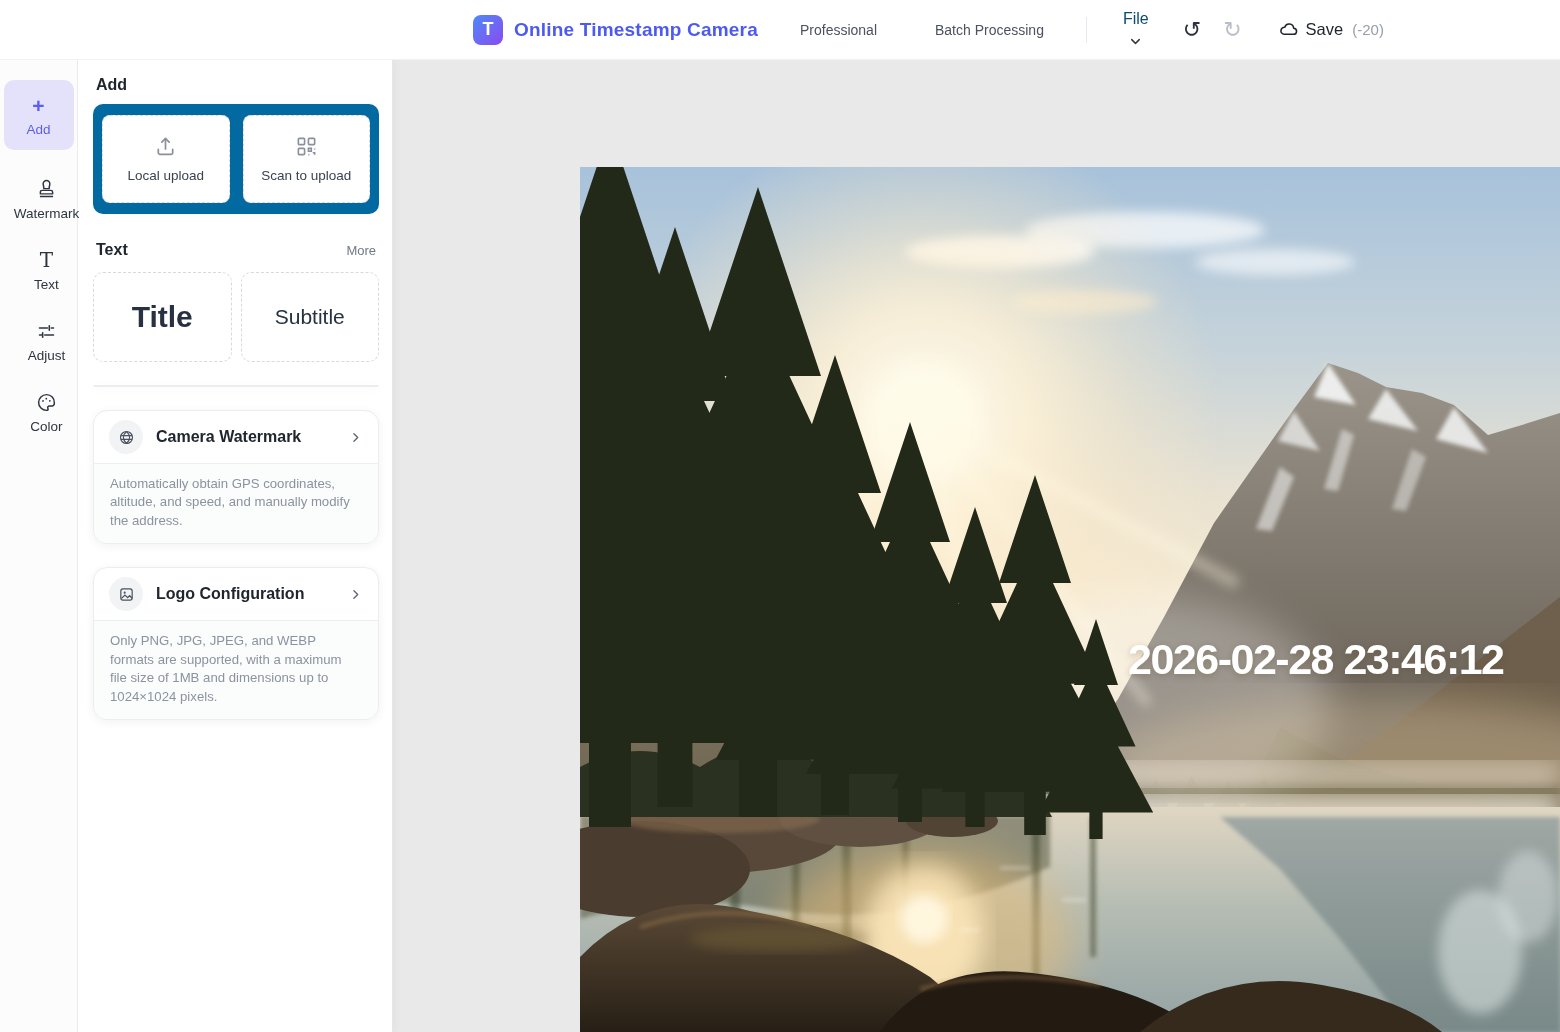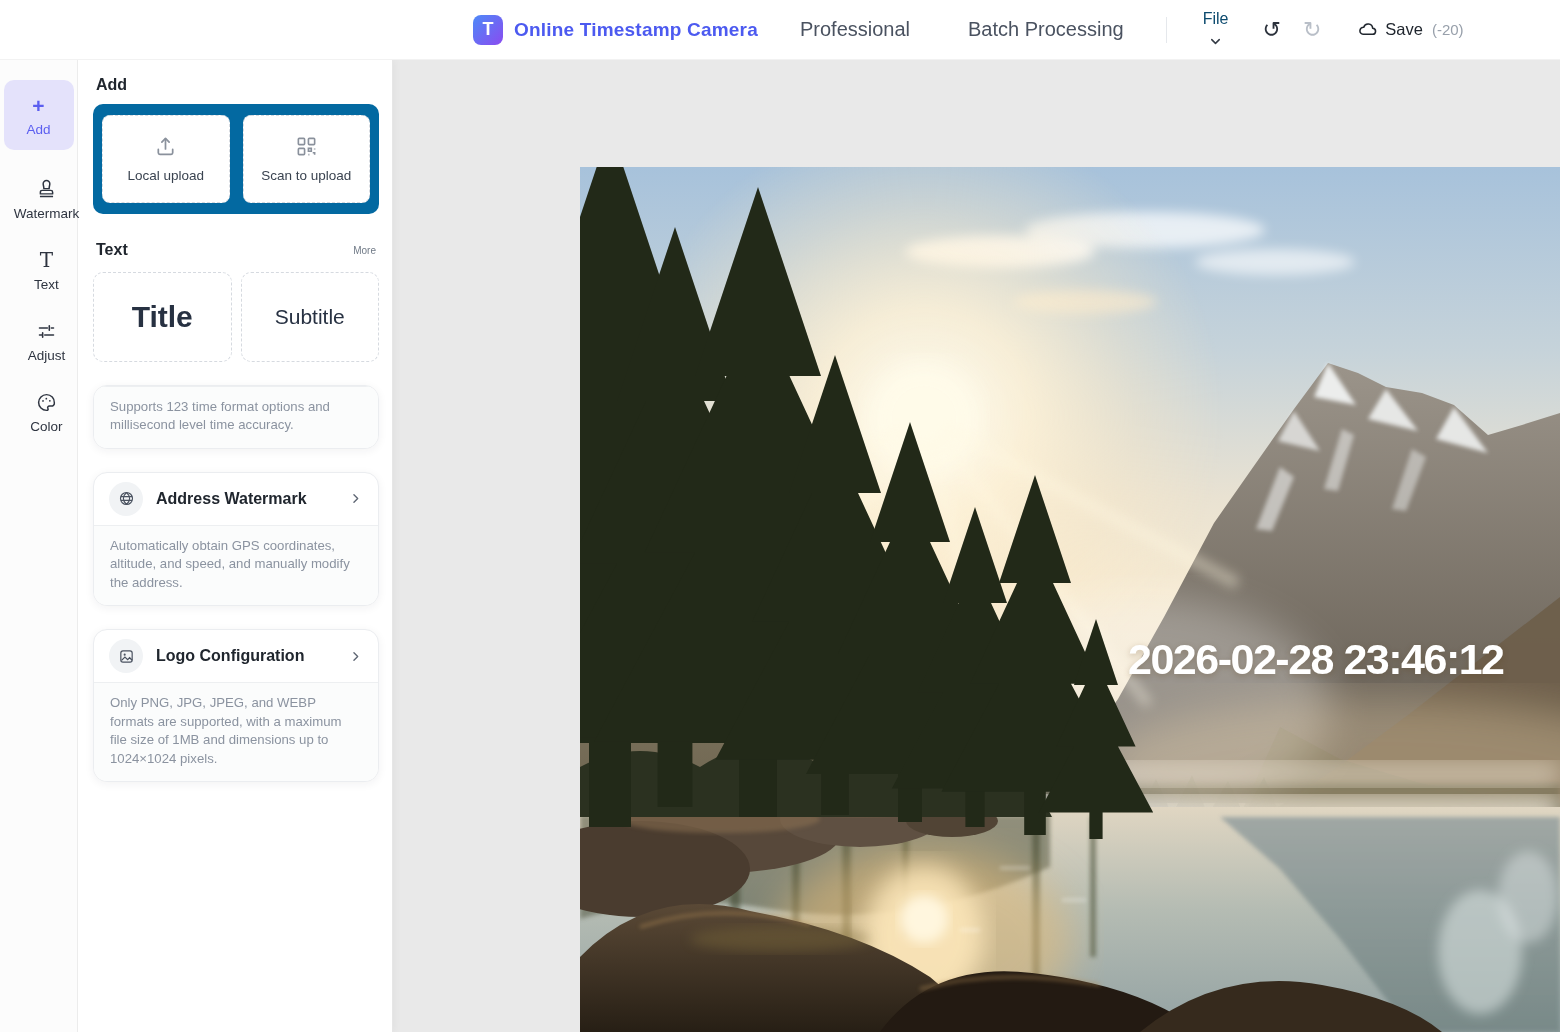--- a/index.html
+++ b/index.html
@@ -18,21 +18,21 @@
   }
   .brand { display:flex; align-items:center; gap:11px; margin-left:473px; }
   .logo {
     width:30px; height:30px; border-radius:8px;
     background:linear-gradient(135deg,#4d8af8 0%,#8a4bf0 100%);
     color:#fff; font-weight:bold; font-size:18px;
     display:flex; align-items:center; justify-content:center;
   }
   .app-title { font-size:19px; font-weight:bold; color:#4c5af0; letter-spacing:.2px; }
   .nav { display:flex; gap:58px; margin-left:42px; }
-  .nav-item { font-size:20px; color:#4a5260; cursor:pointer; }
+  .nav-item { font-size:14px; color:#4a5260; cursor:pointer; }
   .hdr-divider { width:1px; height:26px; background:#e5e8ec; margin-left:42px; }
   .file-menu { display:flex; align-items:center; gap:6px; margin-left:36px; font-size:16px; color:#0c4a6e; cursor:pointer;flex-direction:column; }
   .file-menu svg { width:13px; height:13px; color:#333a44; }
   .hist-btn { font-size:22px; line-height:1; cursor:pointer; }
   .undo { color:#2c323c; margin-left:34px; }
   .redo { color:#b9bfc8; margin-left:22px; }
   .save-group { display:flex; align-items:center; gap:7px; margin-left:36px; cursor:pointer; }
   .save-group svg { width:21px; height:21px; }
   .save-label { font-size:16.5px; color:#20262e; }
   .save-credits { font-size:15px; color:#98a0ab; margin-left:2px; }
@@ -69,21 +69,21 @@
     background:#0369a1; border-radius:10px; padding:11px 9px; display:flex; gap:13px;
   }
   .upload-card {
     flex:1; height:88px; background:#fff; border:1px dashed #d6dae0; border-radius:8px;
     display:flex; flex-direction:column; align-items:center; justify-content:center; gap:10px;
     font-size:13.5px; color:#3a4350; cursor:pointer;
   }
   .upload-card svg { width:23px; height:23px; }
 
   .text-head { display:flex; justify-content:space-between; align-items:center; margin:27px 3px 0 3px; }
-  .more-link { font-size:10px; color:#707a87; cursor:pointer; }
+  .more-link { font-size:13px; color:#707a87; cursor:pointer; }
   .text-cards { display:flex; gap:9px; margin-top:13px; }
   .text-card {
     flex:1; height:90px; border:1px dashed #d6dae0; border-radius:10px; background:#fff;
     display:flex; align-items:center; justify-content:center; color:#273142; cursor:pointer;
   }
   .t-title { font-size:30px; font-weight:bold; }
   .t-sub { font-size:21px; font-weight:normal; }
   .t-body { font-size:13.5px; font-weight:500; }
 
   .card {
@@ -240,32 +240,31 @@
   <div class="text-cards">
     <div class="text-card">
       <span class="t-title">Title</span>
     </div>
     <div class="text-card">
       <span class="t-sub">Subtitle</span>
     </div>
   </div>
 
   <div class="card">
-    <div class="card-desc">Supports 123 time format options and millisecond level time accuracy.</div>
   </div>
 
   <div class="card">
     <div class="card-head">
       <div class="icon-circle">
         <svg viewBox="0 0 24 24" fill="none" stroke="#4a5260" stroke-width="1.6">
             <circle cx="12" cy="12" r="8.5"></circle>
             <path d="M12 3.5 c-5.8 5 -5.8 12 0 17 M12 3.5 c5.8 5 5.8 12 0 17 M4.2 9.3 h15.6 M4.2 14.7 h15.6"></path>
           </svg>
       </div>
-      <div class="card-title">Address Watermark</div>
+      <div class="card-title">Camera Watermark</div>
       <div class="chev">
         <svg viewBox="0 0 24 24" fill="none" stroke="currentColor" stroke-width="2.2" stroke-linecap="round" stroke-linejoin="round">
             <path d="M9.5 6 l6 6 -6 6"></path>
           </svg>
       </div>
     </div>
     <div class="card-desc">Automatically obtain GPS coordinates, altitude, and speed, and manually modify the address.</div>
   </div>
 
   <div class="card">

